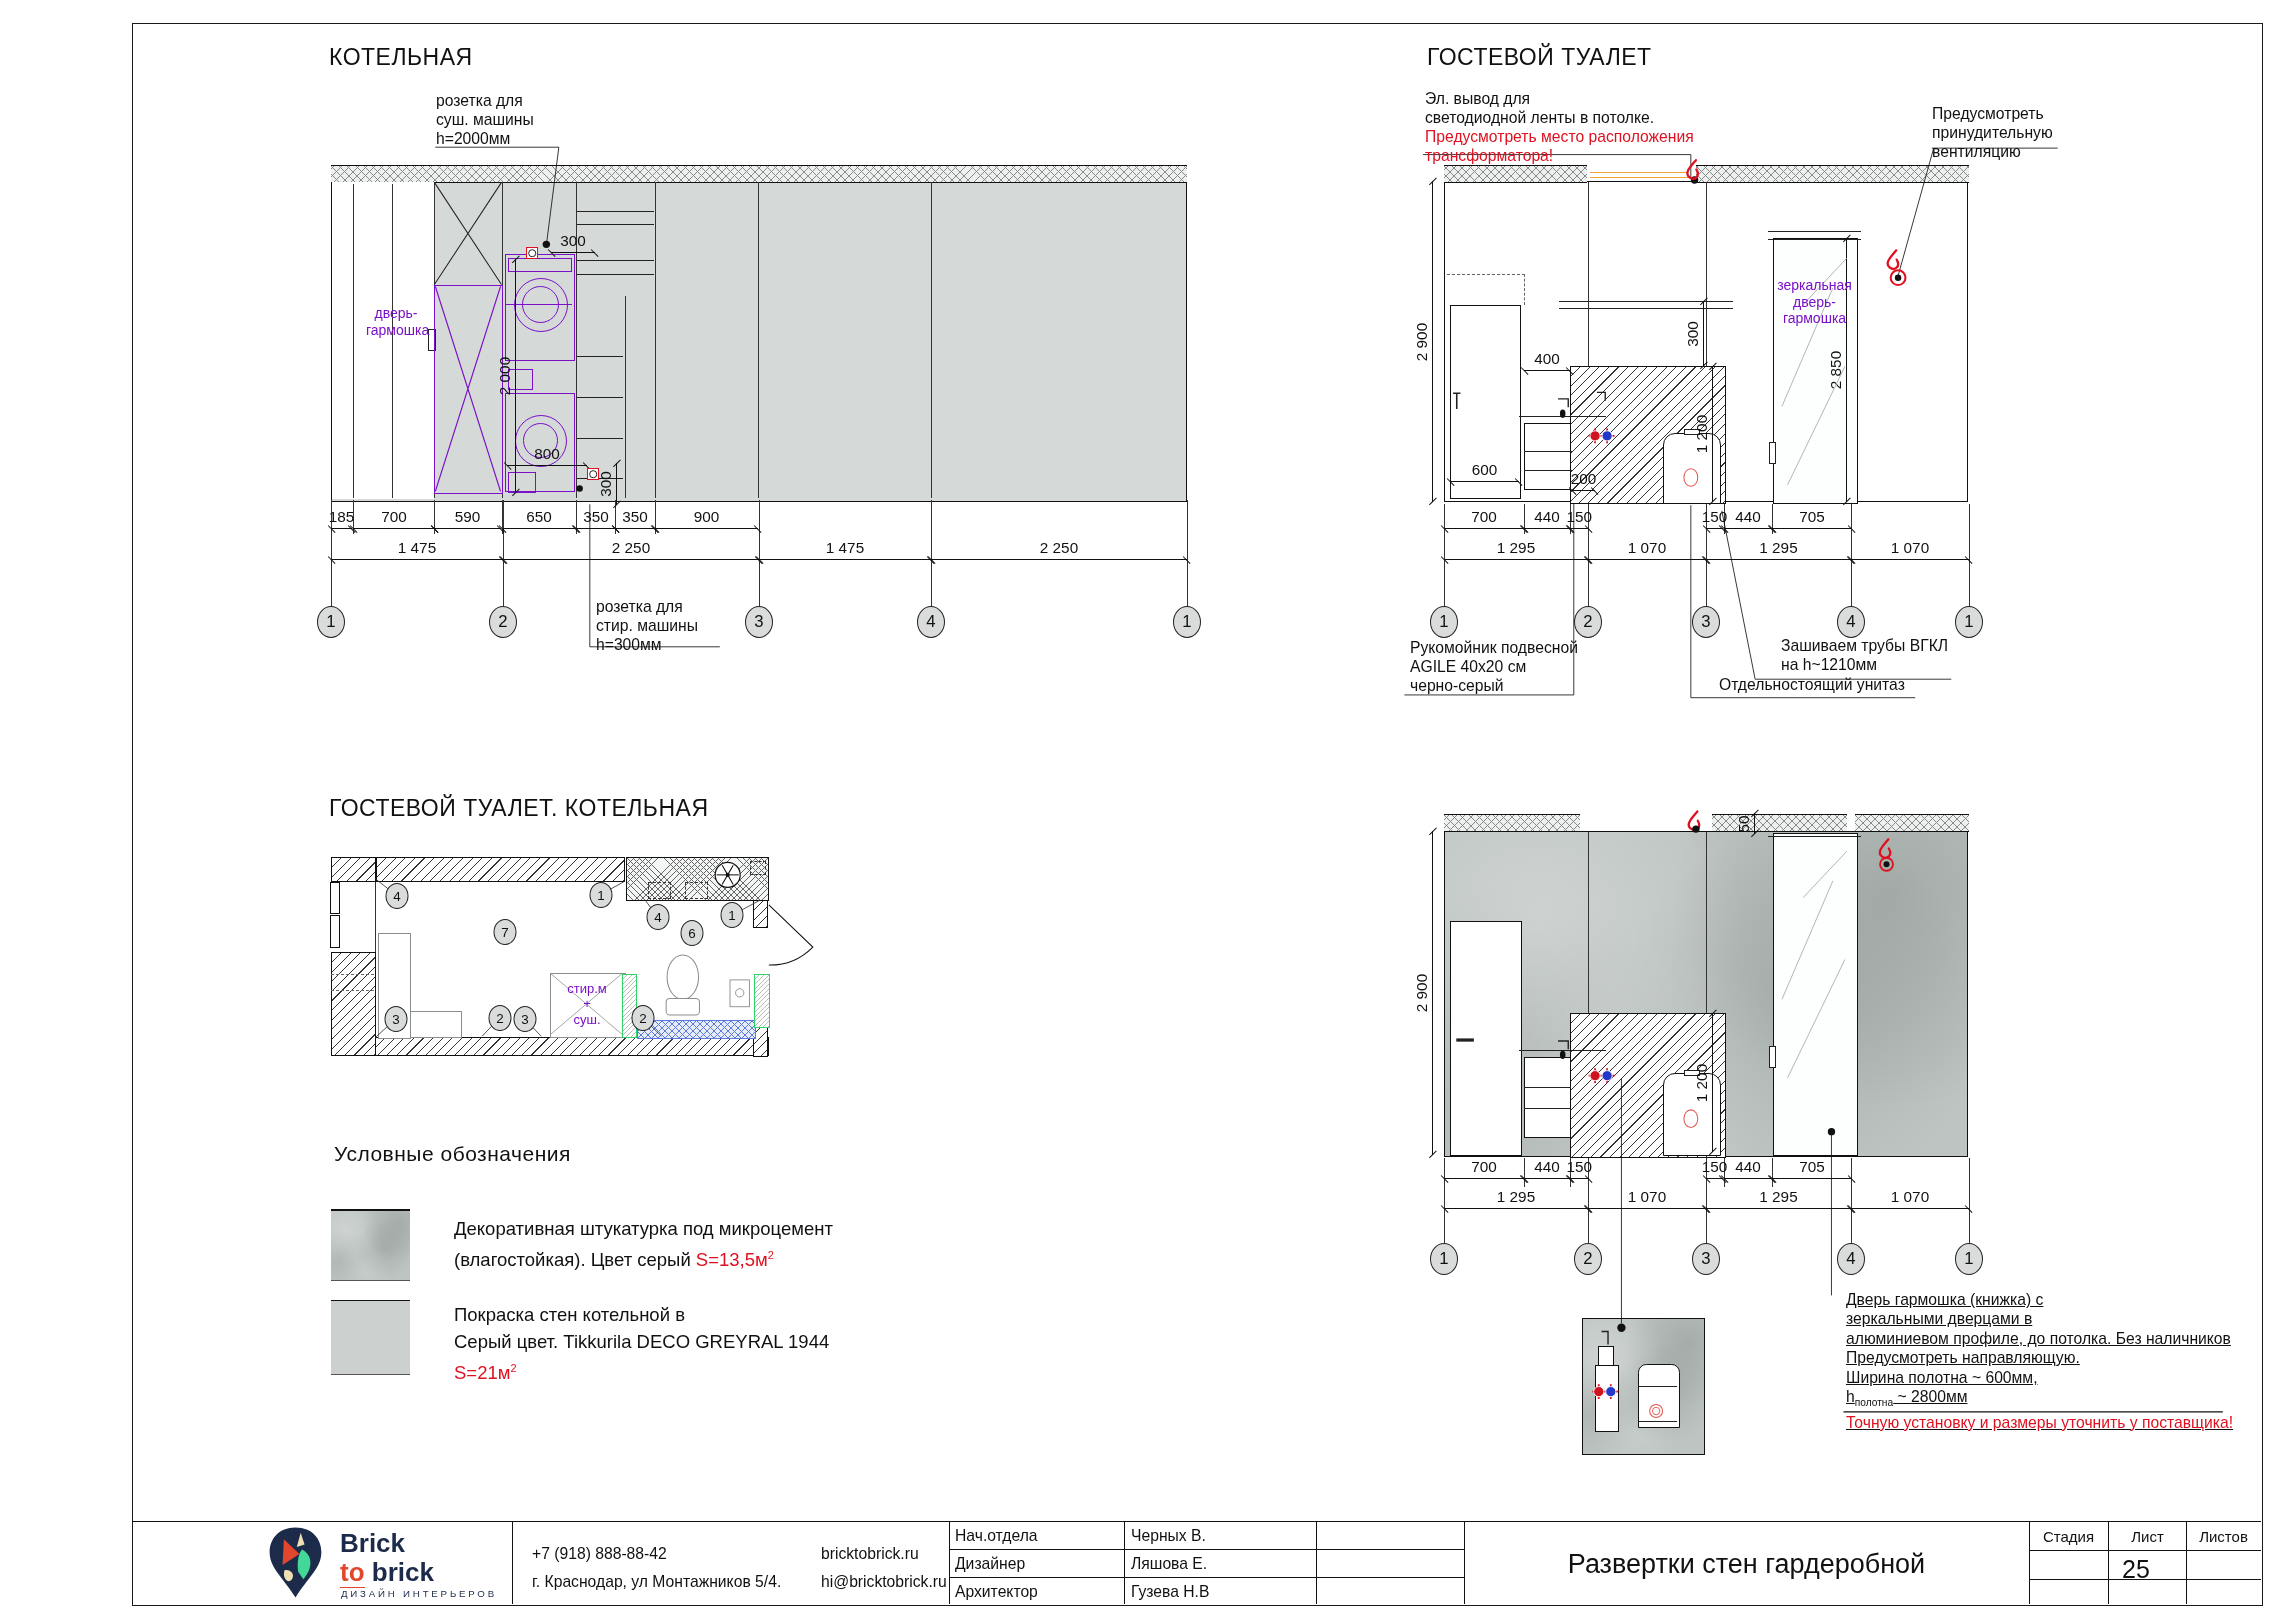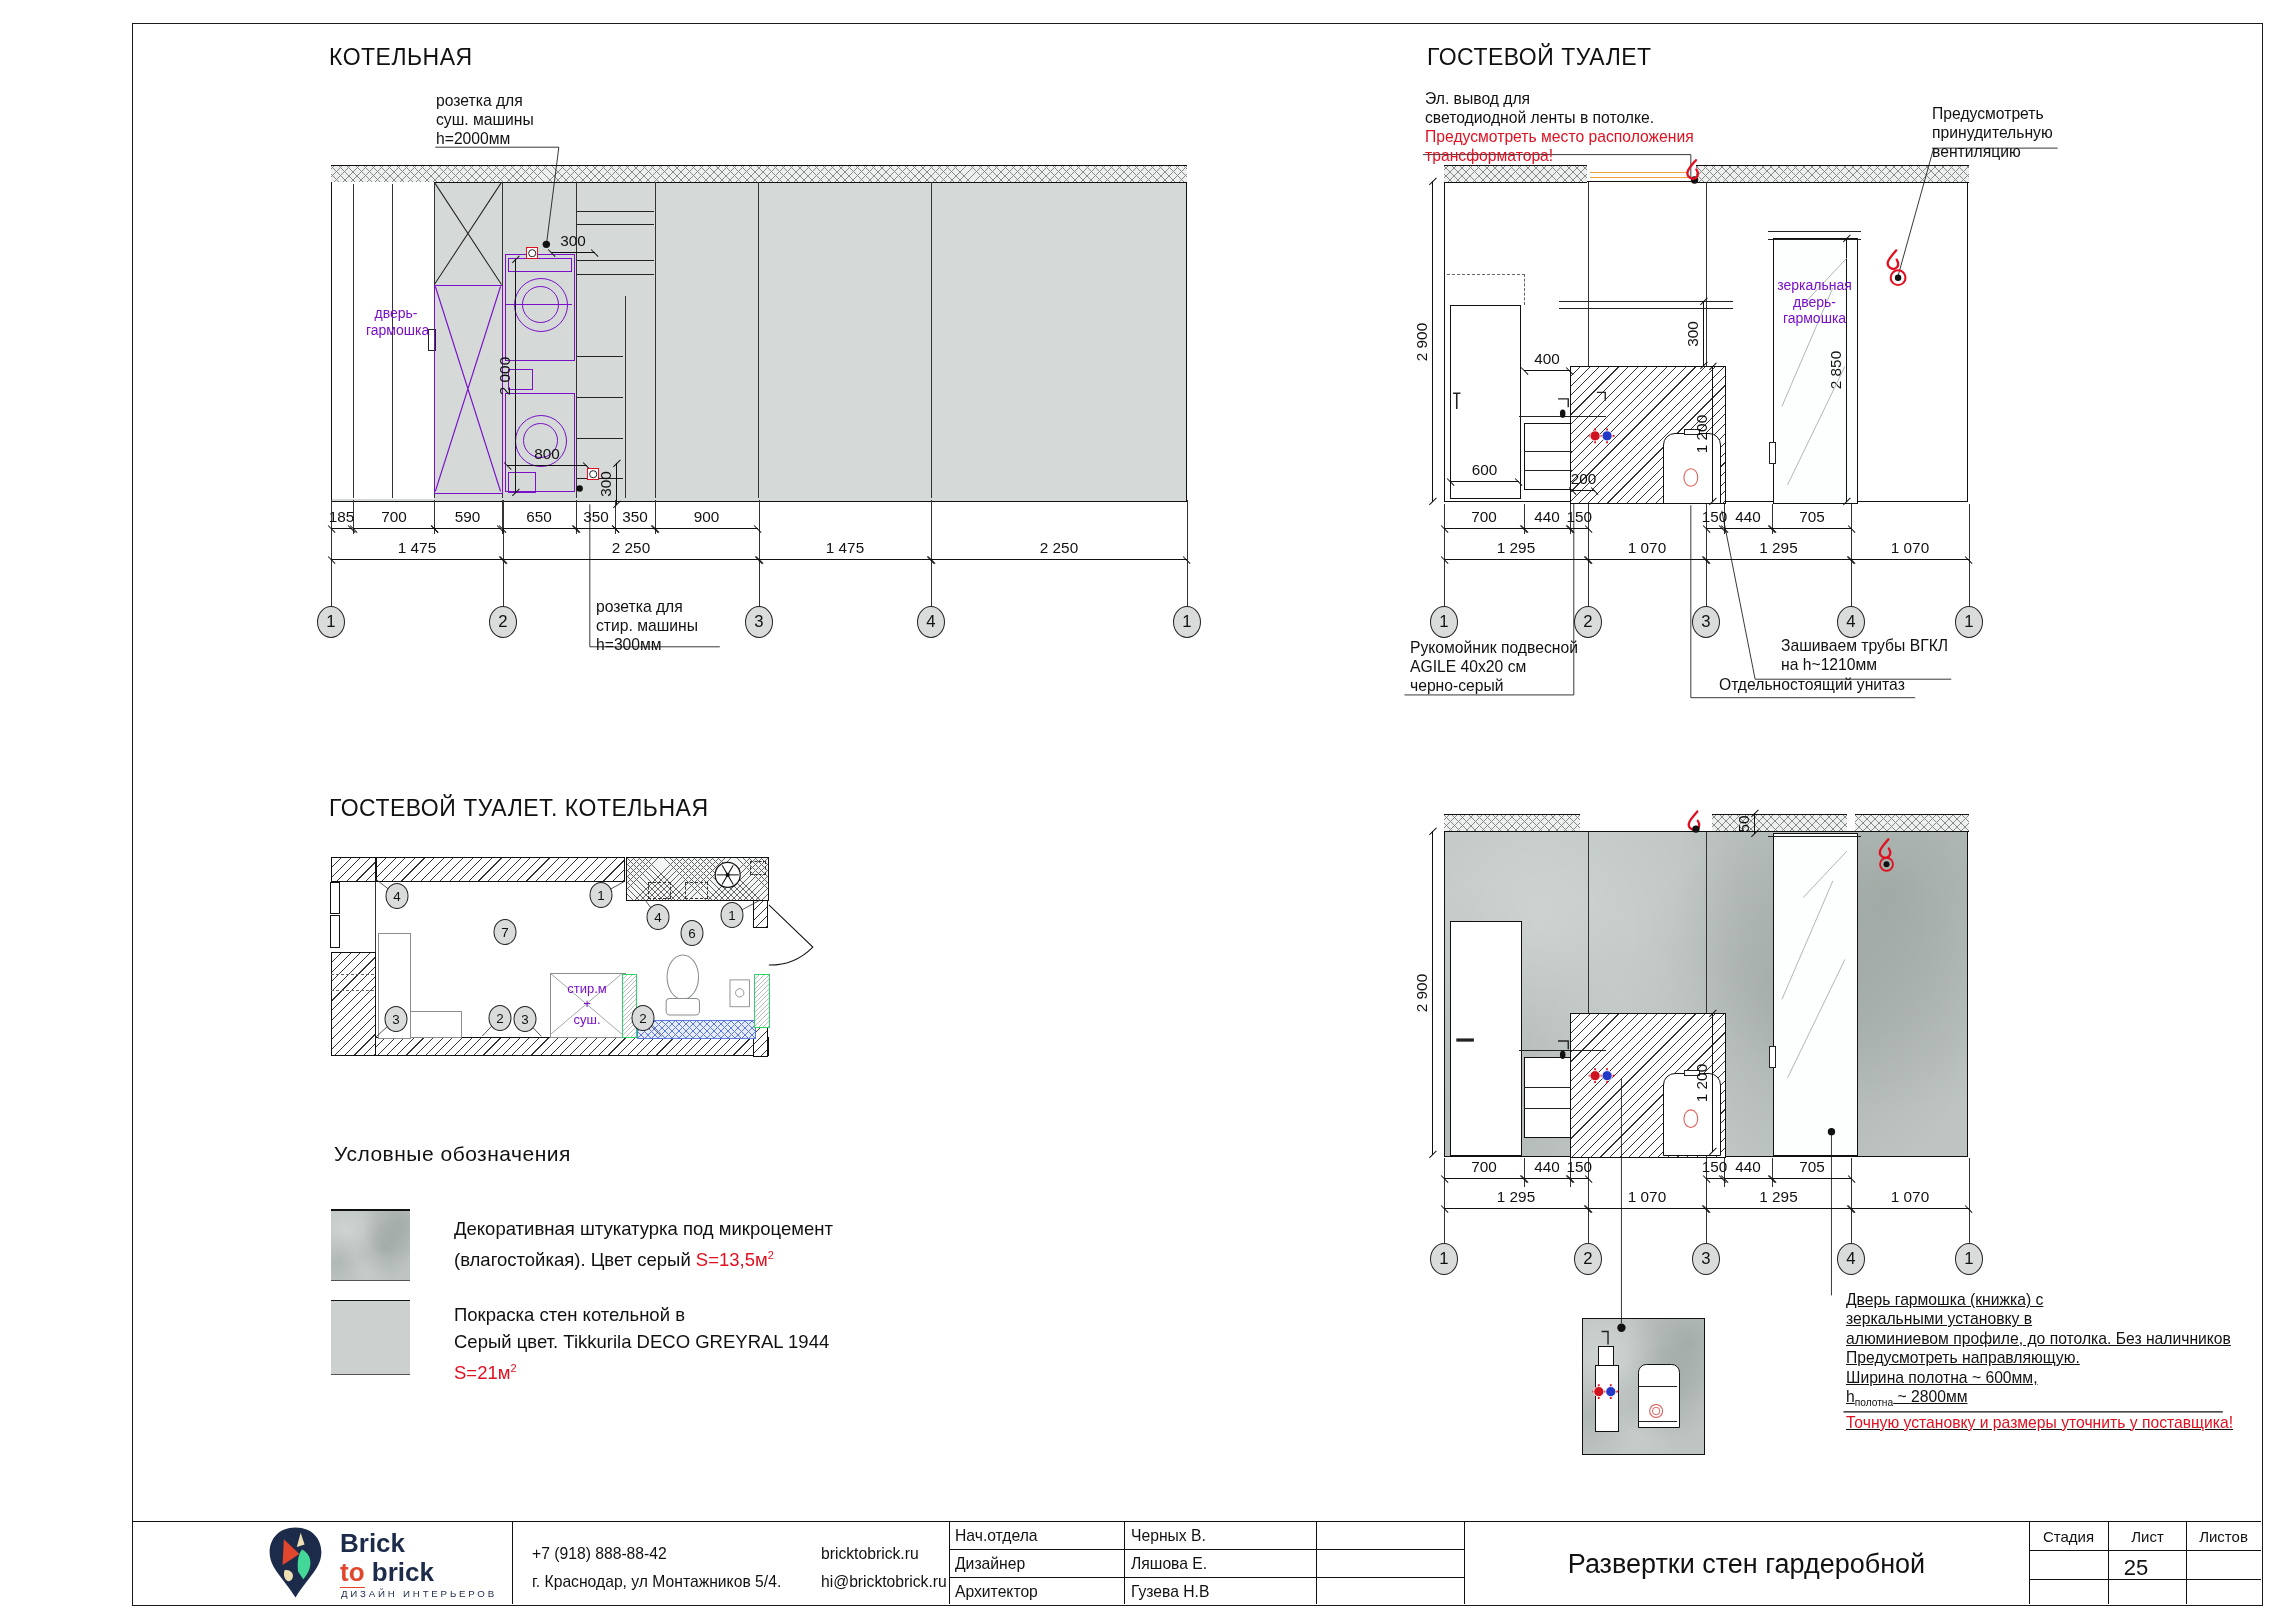--- a/index.html
+++ b/index.html
@@ -164,21 +164,21 @@
 <div class="whitebox" style="left:1450px;top:921px;width:70px;height:233px;"></div>
 <div class="whitebox" style="left:1524px;top:1057px;width:48px;height:79px;border-width:0.9px;"></div>
 <div class="abs hatch-d" style="left:1570px;top:1013px;width:154px;height:143px;border:1.2px solid #111;z-index:3;"></div>
 <div class="whitebox" style="left:1663px;top:1073px;width:56px;height:81px;border-radius:12px 12px 0 0;z-index:4;"></div>
 <div class="abs" style="left:1684px;top:1070px;width:14px;height:4.2px;background:#fff;border:0.9px solid #222;z-index:5;"></div>
 <div class="whitebox" style="left:1773px;top:833px;width:83px;height:321px;background:#fdfefe;"></div>
 <div class="abs" style="left:1769px;top:1046px;width:4.6px;height:20.4px;background:#fff;border:0.8px solid #222;z-index:5;"></div>
 
 <div class="note" style="left:1846px;top:1290px;line-height:19.4px;text-decoration:underline;">
   <div>Дверь гармошка (книжка) с</div>
-  <div>зеркальными установку в</div>
+  <div>зеркальными дверцами в</div>
   <div>алюминиевом профиле, до потолка. Без наличников</div>
   <div>Предусмотреть направляющую.</div>
   <div>Ширина полотна ~ 600мм,</div>
   <div><span>h</span><sub>полотна</sub><span> ~ 2800мм</span></div>
   <div class="red">Точную установку и размеры уточнить у поставщика!</div>
 </div>
 
 <div class="abs micro" style="left:1582px;top:1318px;width:121px;height:135px;border:1.6px solid #111;z-index:2;"></div>
 <div class="whitebox" style="left:1598px;top:1346px;width:14px;height:18.5px;border-width:0.9px;z-index:3;"></div>
 <div class="whitebox" style="left:1595px;top:1365px;width:22px;height:65px;border-width:0.9px;z-index:3;"></div>
@@ -264,21 +264,21 @@
 <div class="tbtext" style="left:1131px;top:1527px;">Черных В.</div>
 <div class="tbtext" style="left:955px;top:1555px;">Дизайнер</div>
 <div class="tbtext" style="left:1131px;top:1555px;">Ляшова Е.</div>
 <div class="tbtext" style="left:955px;top:1583px;">Архитектор</div>
 <div class="tbtext" style="left:1131px;top:1583px;">Гузева Н.В</div>
 
 <div class="tbtext" style="left:1464px;top:1549px;width:565px;text-align:center;font-size:27px;">Развертки стен гардеробной</div>
 <div class="tbtext" style="left:2029px;top:1528px;width:79px;text-align:center;font-size:15px;">Стадия</div>
 <div class="tbtext" style="left:2108px;top:1528px;width:79px;text-align:center;font-size:15px;">Лист</div>
 <div class="tbtext" style="left:2186px;top:1528px;width:75px;text-align:center;font-size:15px;">Листов</div>
-<div class="tbtext" style="left:2108px;top:1555px;width:56px;text-align:center;font-size:22px;">25</div>
+<div class="tbtext" style="left:2108px;top:1555px;width:56px;text-align:center;font-size:25px;">25</div>
 
 <div>
 
 <div class="hdim" style="left: 331px; top: 528px; width: 21px;">
       <span class="dlab">185</span>
     </div>
     <div class="hdim" style="left: 353px; top: 528px; width: 82px;">
       <span class="dlab">700</span>
     </div>
     <div class="hdim" style="left: 434px; top: 528px; width: 67px;">

